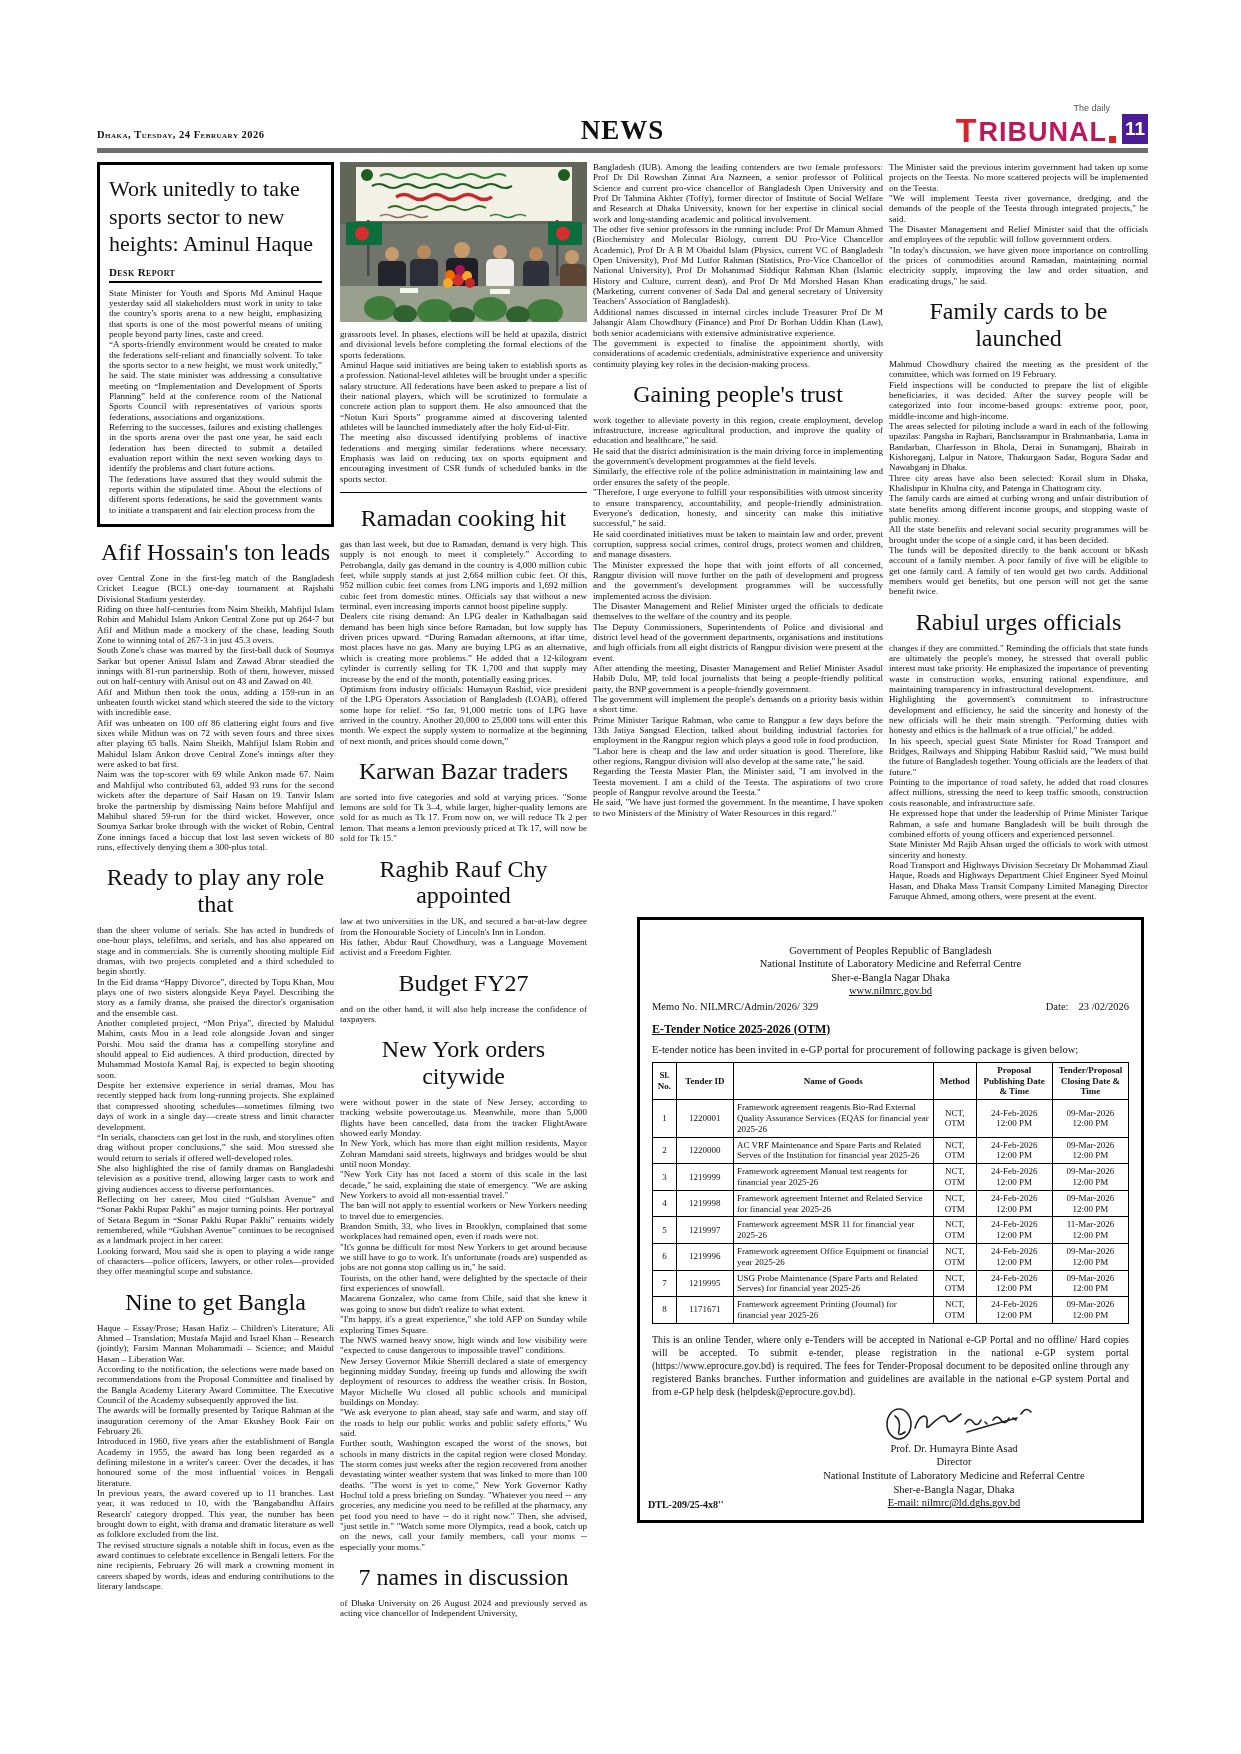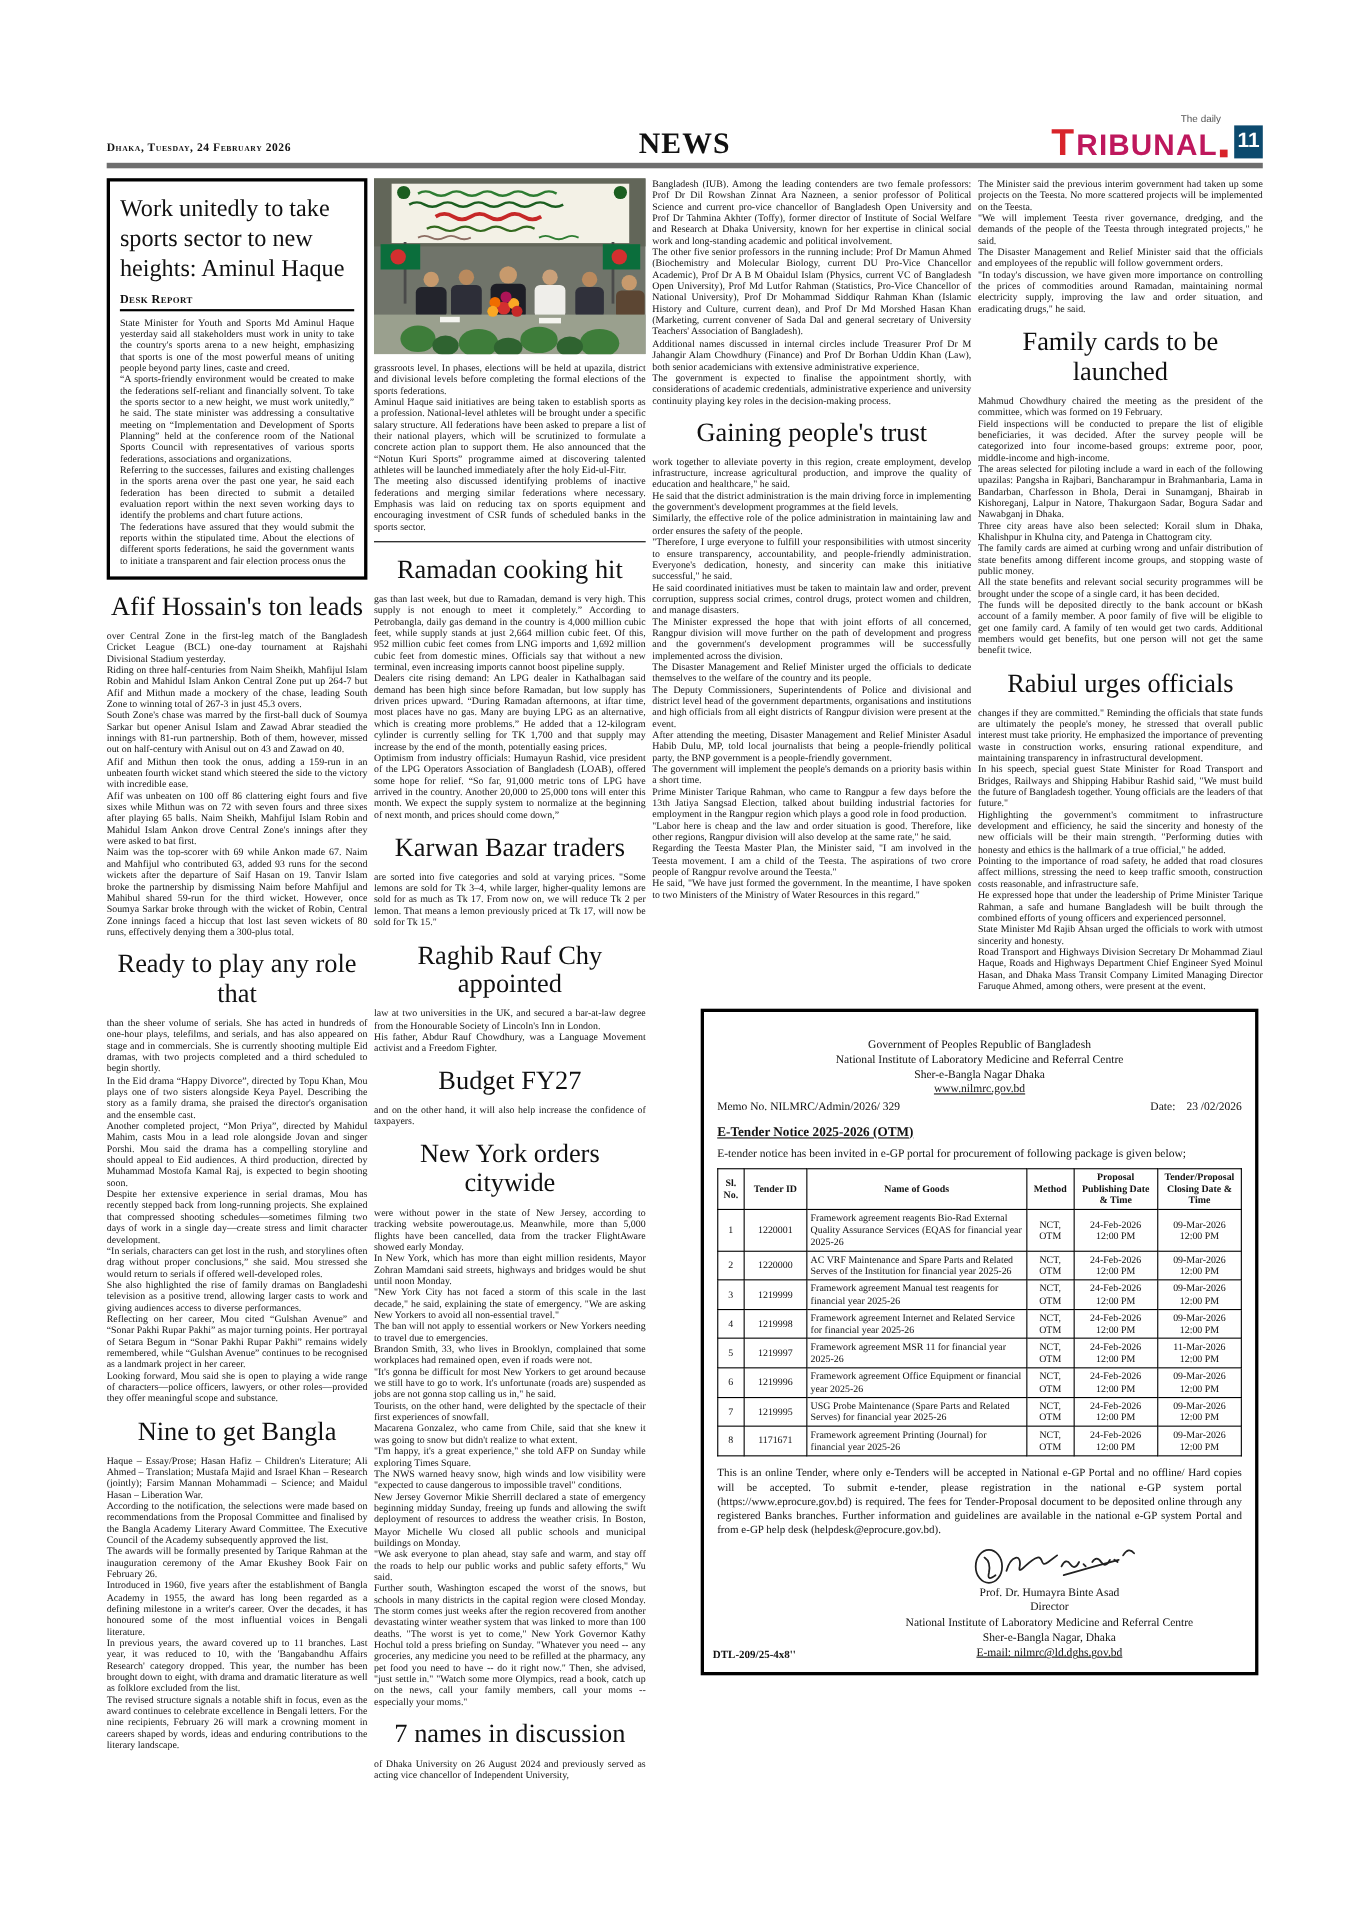--- a/index.html
+++ b/index.html
@@ -11,21 +11,21 @@
   .section-title{font-size:27px;font-weight:bold;letter-spacing:1px;text-align:center;line-height:1;}
   .logo{display:flex;justify-content:flex-end;align-items:flex-end;}
   .logo-inner{text-align:right;}
   .tagline{display:block;font-family:"Liberation Sans",sans-serif;font-size:9px;color:#555;
            margin-right:38px;margin-bottom:1px;}
   .logo-row{display:flex;align-items:flex-end;gap:2px;}
   .logo-t{font-family:"Liberation Sans",sans-serif;font-weight:bold;font-size:34px;line-height:.8;color:#d8232a;}
   .logo-rest{font-family:"Liberation Sans",sans-serif;font-weight:bold;font-size:27px;line-height:.85;
              color:#be185d;letter-spacing:1px;}
   .logo-accent{width:7px;height:7px;background:#d8232a;margin-bottom:1px;}
-  .pagenum{margin-left:4px;width:26px;height:30px;background:#0c4a6e;color:#fff;
+  .pagenum{margin-left:4px;width:26px;height:30px;background:#4c1d95;color:#fff;
            font-family:"Liberation Sans",sans-serif;font-weight:bold;font-size:19px;
            display:flex;align-items:center;justify-content:center;}
   .head-rule{position:absolute;top:148px;left:97px;right:93px;height:5px;background:#6e6e6e;}
 
   .main{position:absolute;top:162px;left:97px;right:93px;display:flex;gap:6px;align-items:flex-start;}
   .col1{width:237px;flex:none;}
   .col2{width:247px;flex:none;}
   .col-right{flex:1;min-width:0;}
   .right-cols{display:flex;gap:6px;align-items:flex-start;}
   .col3{width:290px;flex:none;}
@@ -92,21 +92,21 @@
   <main class="main">
 
     <div class="col1">
       <section class="box-article">
         <h1 class="box-headline">Work unitedly to take sports sector to new heights: Aminul Haque</h1>
         <div class="byline">Desk Report</div>
         <div class="body">
             <p class="para">State Minister for Youth and Sports Md Aminul Haque yesterday said all stakeholders must work in unity to take the country's sports arena to a new height, emphasizing that sports is one of the most powerful means of uniting people beyond party lines, caste and creed.</p>
             <p class="para">“A sports-friendly environment would be created to make the federations self-reliant and financially solvent. To take the sports sector to a new height, we must work unitedly,” he said. The state minister was addressing a consultative meeting on “Implementation and Development of Sports Planning” held at the conference room of the National Sports Council with representatives of various sports federations, associations and organizations.</p>
             <p class="para">Referring to the successes, failures and existing challenges in the sports arena over the past one year, he said each federation has been directed to submit a detailed evaluation report within the next seven working days to identify the problems and chart future actions.</p>
-            <p class="para">The federations have assured that they would submit the reports within the stipulated time. About the elections of different sports federations, he said the government wants to initiate a transparent and fair election process onus the</p>
+            <p class="para">The federations have assured that they would submit the reports within the stipulated time. About the elections of different sports federations, he said the government wants to initiate a transparent and fair election process from the</p>
           </div>
       </section>
 
       <section>
         <h2 class="headline">Afif Hossain's ton leads</h2>
         <div class="body">
             <p class="para">over Central Zone in the first-leg match of the Bangladesh Cricket League (BCL) one-day tournament at Rajshahi Divisional Stadium yesterday.</p>
             <p class="para">Riding on three half-centuries from Naim Sheikh, Mahfijul Islam Robin and Mahidul Islam Ankon Central Zone put up 264-7 but Afif and Mithun made a mockery of the chase, leading South Zone to winning total of 267-3 in just 45.3 overs.</p>
             <p class="para">South Zone's chase was marred by the first-ball duck of Soumya Sarkar but opener Anisul Islam and Zawad Abrar steadied the innings with 81-run partnership. Both of them, however, missed out on half-century with Anisul out on 43 and Zawad on 40.</p>
             <p class="para">Afif and Mithun then took the onus, adding a 159-run in an unbeaten fourth wicket stand which steered the side to the victory with incredible ease.</p>
@@ -316,22 +316,22 @@
                 <p class="para">Three city areas have also been selected: Korail slum in Dhaka, Khalishpur in Khulna city, and Patenga in Chattogram city.</p>
                 <p class="para">The family cards are aimed at curbing wrong and unfair distribution of state benefits among different income groups, and stopping waste of public money.</p>
                 <p class="para">All the state benefits and relevant social security programmes will be brought under the scope of a single card, it has been decided.</p>
                 <p class="para">The funds will be deposited directly to the bank account or bKash account of a family member. A poor family of five will be eligible to get one family card. A family of ten would get two cards. Additional members would get benefits, but one person will not get the same benefit twice.</p>
               </div>
           </section>
           <section>
             <h2 class="headline">Rabiul urges officials</h2>
             <div class="body">
                 <p class="para">changes if they are committed." Reminding the officials that state funds are ultimately the people's money, he stressed that overall public interest must take priority. He emphasized the importance of preventing waste in construction works, ensuring rational expenditure, and maintaining transparency in infrastructural development.</p>
+                <p class="para">Highlighting the government's commitment to infrastructure development and efficiency, he said the sincerity and honesty of the new officials will be their main strength. "Performing duties with honesty and ethics is the hallmark of a true official," he added.</p>
                 <p class="para">In his speech, special guest State Minister for Road Transport and Bridges, Railways and Shipping Habibur Rashid said, "We must build the future of Bangladesh together. Young officials are the leaders of that future."</p>
-                <p class="para">Highlighting the government's commitment to infrastructure development and efficiency, he said the sincerity and honesty of the new officials will be their main strength. "Performing duties with honesty and ethics is the hallmark of a true official," he added.</p>
                 <p class="para">Pointing to the importance of road safety, he added that road closures affect millions, stressing the need to keep traffic smooth, construction costs reasonable, and infrastructure safe.</p>
                 <p class="para">He expressed hope that under the leadership of Prime Minister Tarique Rahman, a safe and humane Bangladesh will be built through the combined efforts of young officers and experienced personnel.</p>
                 <p class="para">State Minister Md Rajib Ahsan urged the officials to work with utmost sincerity and honesty.</p>
                 <p class="para">Road Transport and Highways Division Secretary Dr Mohammad Ziaul Haque, Roads and Highways Department Chief Engineer Syed Moinul Hasan, and Dhaka Mass Transit Company Limited Managing Director Faruque Ahmed, among others, were present at the event.</p>
               </div>
           </section>
         </div>
       </div>
 
       <section class="tender">

